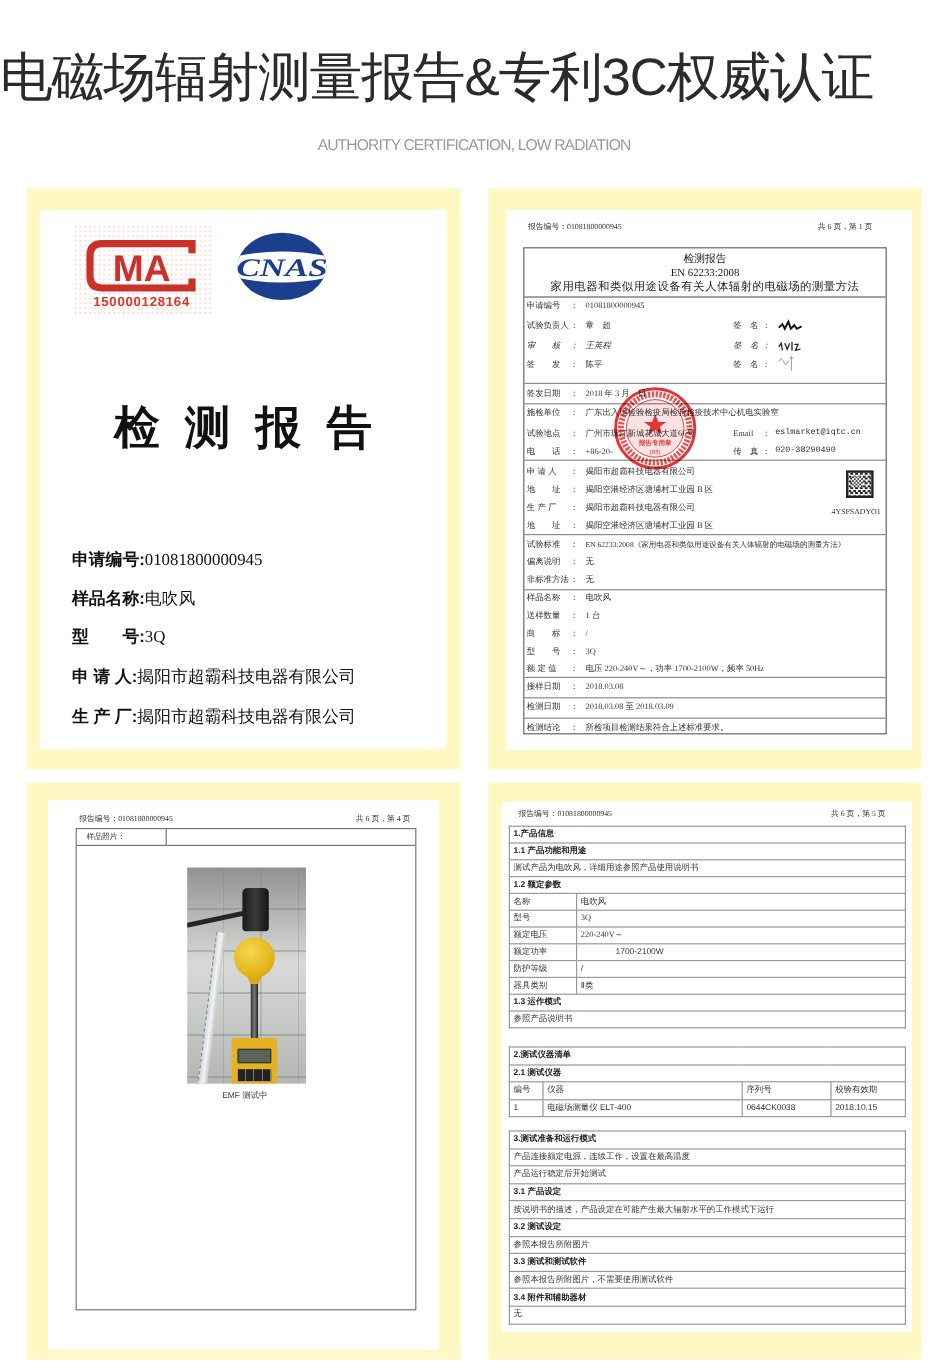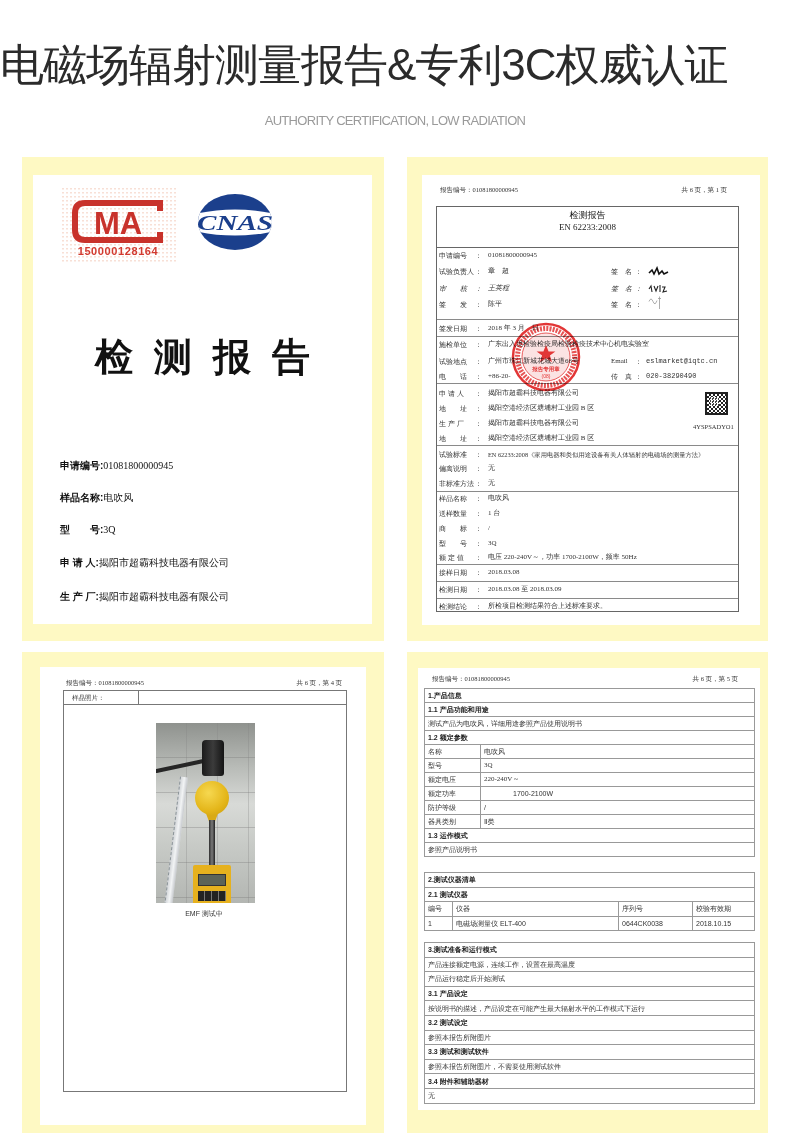--- a/index.html
+++ b/index.html
@@ -9,21 +9,21 @@
 .subtitle{position:absolute;top:113px;left:0;width:790px;text-align:center;font-size:13px;line-height:16px;color:#9a9a9a;letter-spacing:-0.7px;white-space:nowrap}
 .card{position:absolute;background:#fef9c3}
 .page{position:absolute;background:#fff;overflow:hidden}
 
 
 .ma-logo{position:absolute;left:29px;top:13px;width:115px;height:76px}
 .cnas-logo{position:absolute;left:162px;top:18px;width:80px;height:58px}
 .cover-caption{position:absolute;left:254px;top:25px;font-size:11px;font-weight:bold;line-height:14.5px;color:#222;white-space:nowrap}
 .cover-caption div{height:14.5px}
 .cover-heading{position:absolute;left:0;top:159px;width:339px;text-align:center;font-size:38px;font-weight:bold;letter-spacing:21px;padding-left:21px;line-height:46px;color:#111;white-space:nowrap}
-.cover-field{position:absolute;left:27px;font-size:10px;line-height:18px;white-space:nowrap;color:#111}
+.cover-field{position:absolute;left:27px;font-size:14px;line-height:18px;white-space:nowrap;color:#111}
 .cover-field .c-lb{font-weight:bold}
 .cover-field .c-va{font-family:"Liberation Serif","DejaVu Serif",serif}
 
 
 .doc-hdr{position:absolute;font-family:"Liberation Serif","DejaVu Serif",serif;font-size:6.5px;line-height:8px;color:#333;white-space:nowrap}
 
 
 .t1{position:absolute;left:14px;top:31px;width:303px;height:406px;border:1px solid #666}
 .t1 .tt{position:absolute;left:0;width:100%;text-align:center;color:#222;white-space:nowrap}
 .t1 .hr{position:absolute;left:0;width:100%;height:0;border-top:1px solid #8a8a8a}
@@ -116,20 +116,21 @@
 </div>
 
 <div class="card" style="left:407px;top:157px;width:361px;height:484px;">
   <div class="page" style="left:15px;top:18px;width:338px;height:450px;">
     <div class="doc-hdr" style="left:18px;top:11px;">报告编号：01081800000945</div>
     <div class="doc-hdr" style="right:33px;top:11px;">共 6 页，第 1 页</div>
 
     <div class="t1">
       <div class="tt" style="top:3px;font-size:9px;line-height:11px;">检测报告</div>
       <div class="tt" style="top:15px;font-size:9px;line-height:11px;font-family:'Liberation Serif',serif;">EN 62233:2008</div>
+      <div class="tt" style="top:27px;font-size:9.5px;line-height:12px;letter-spacing:0.4px;">家用电器和类似用途设备有关人体辐射的电磁场的测量方法</div>
       <div class="hr" style="top:40px;border-top:1.5px solid #666;"></div>
       <div class="hr" style="top:112px;"></div>
       <div class="hr" style="top:129px;"></div>
       <div class="hr" style="top:176px;"></div>
       <div class="hr" style="top:238px;"></div>
       <div class="hr" style="top:284px;"></div>
       <div class="hr" style="top:357px;"></div>
       <div class="hr" style="top:374px;"></div>
       <div class="hr" style="top:391px;"></div>
 

